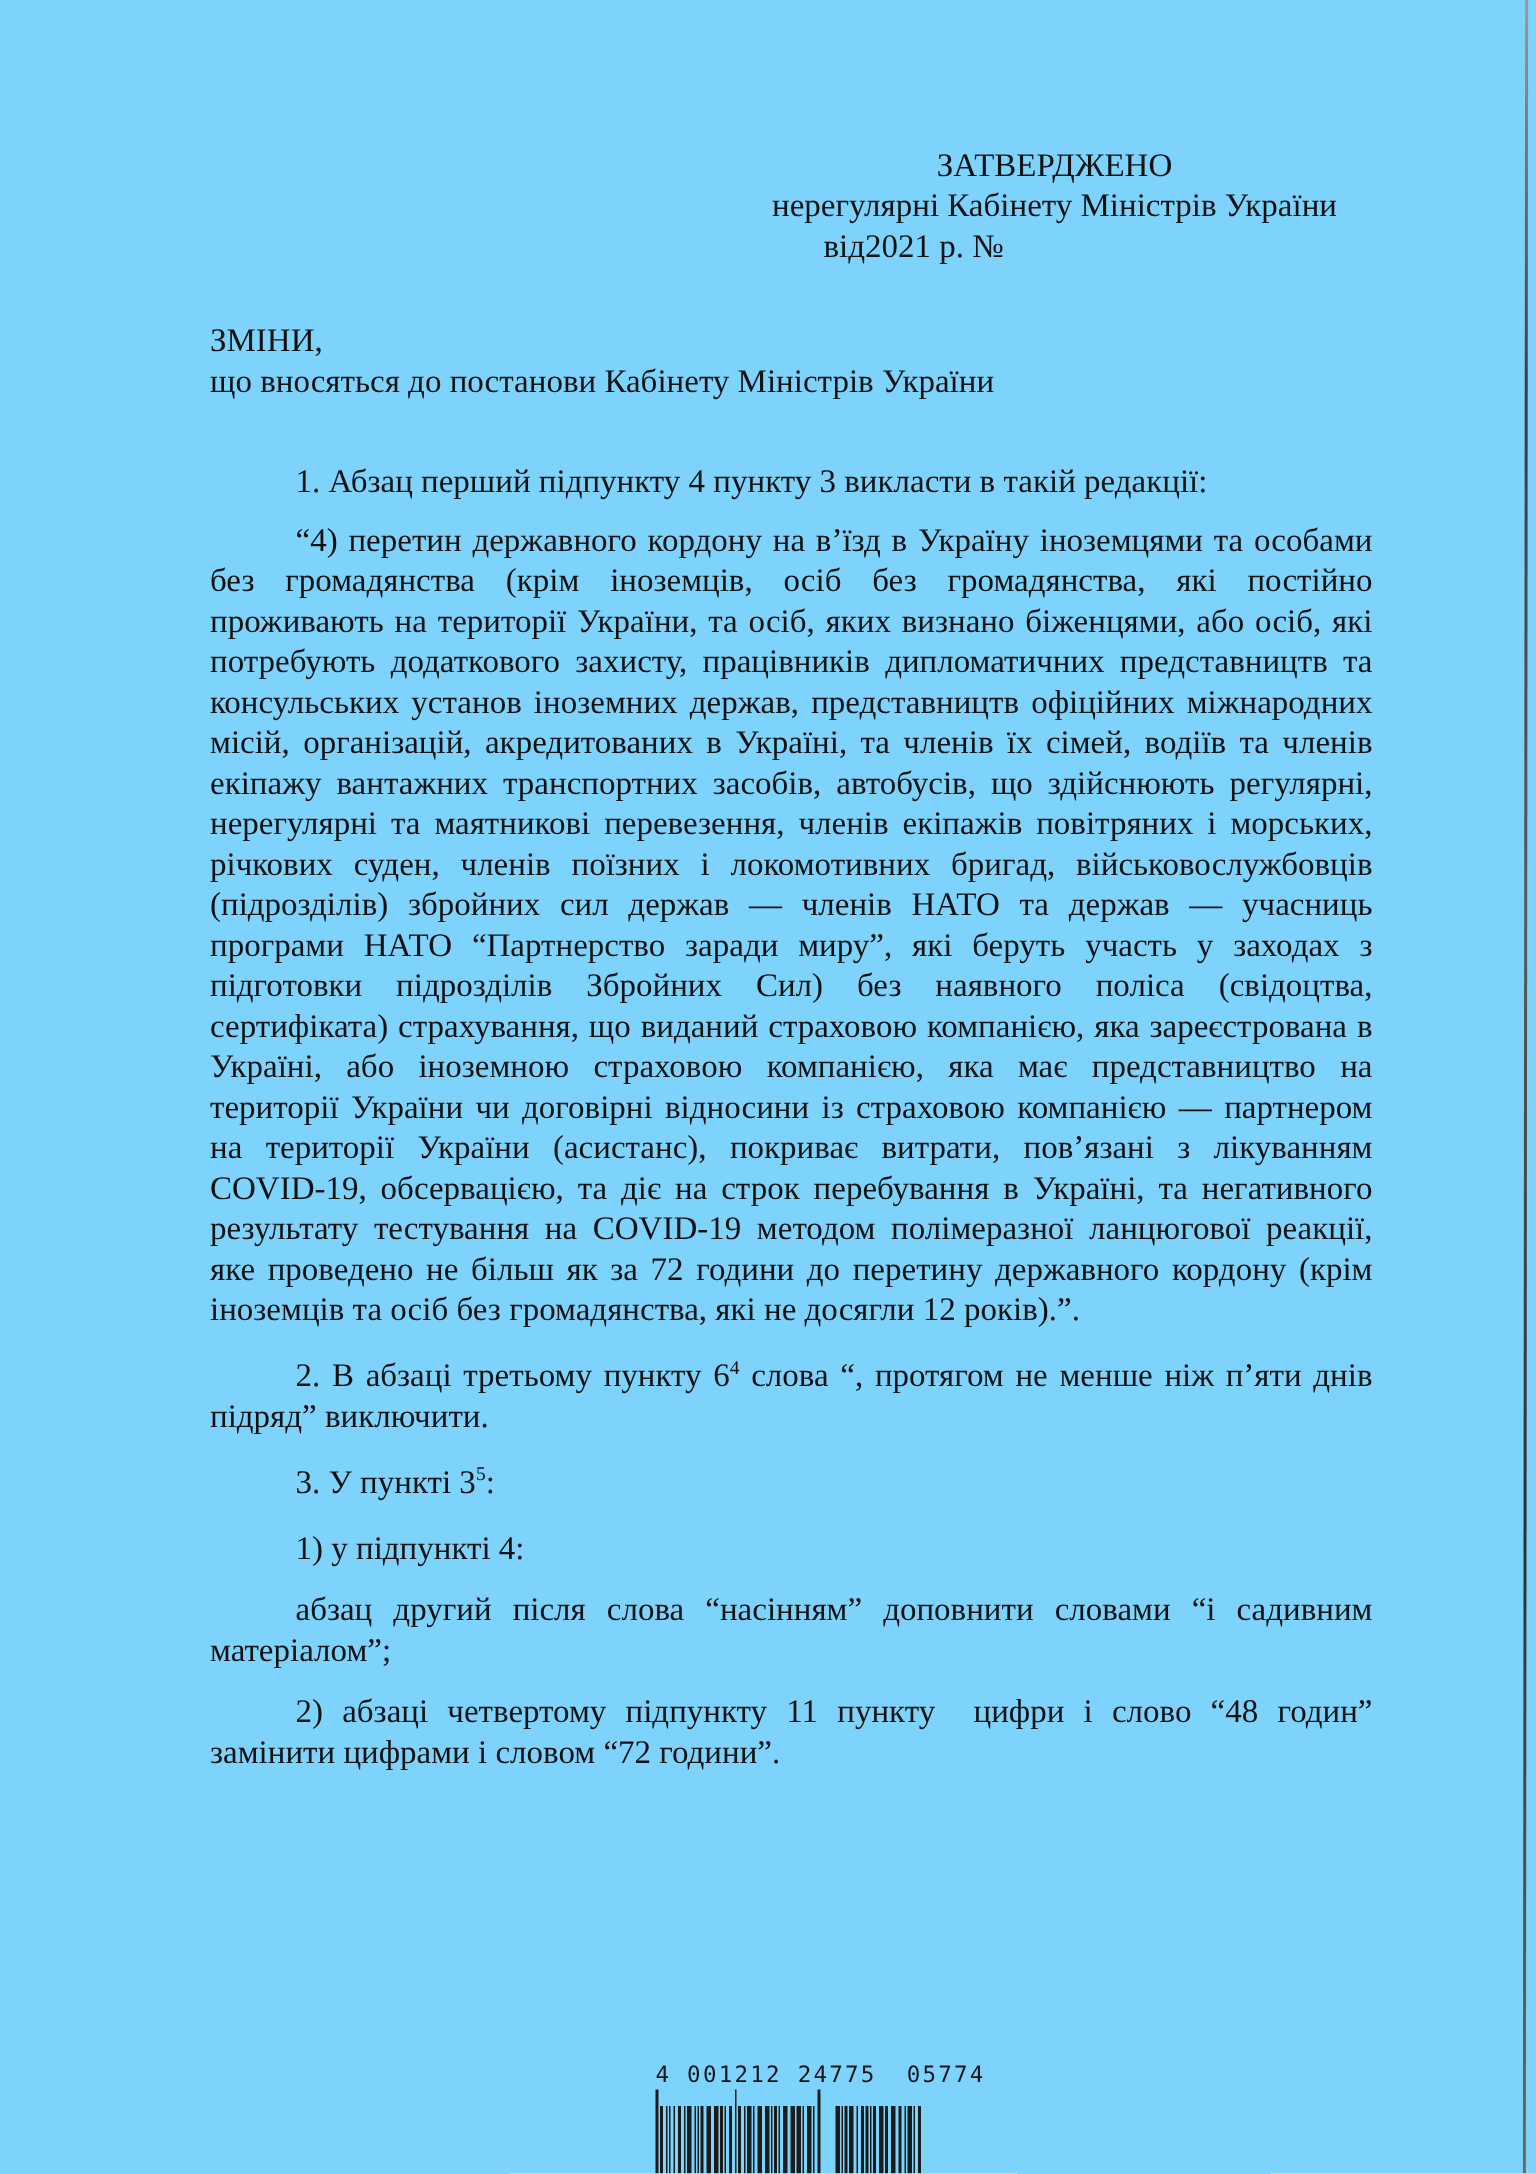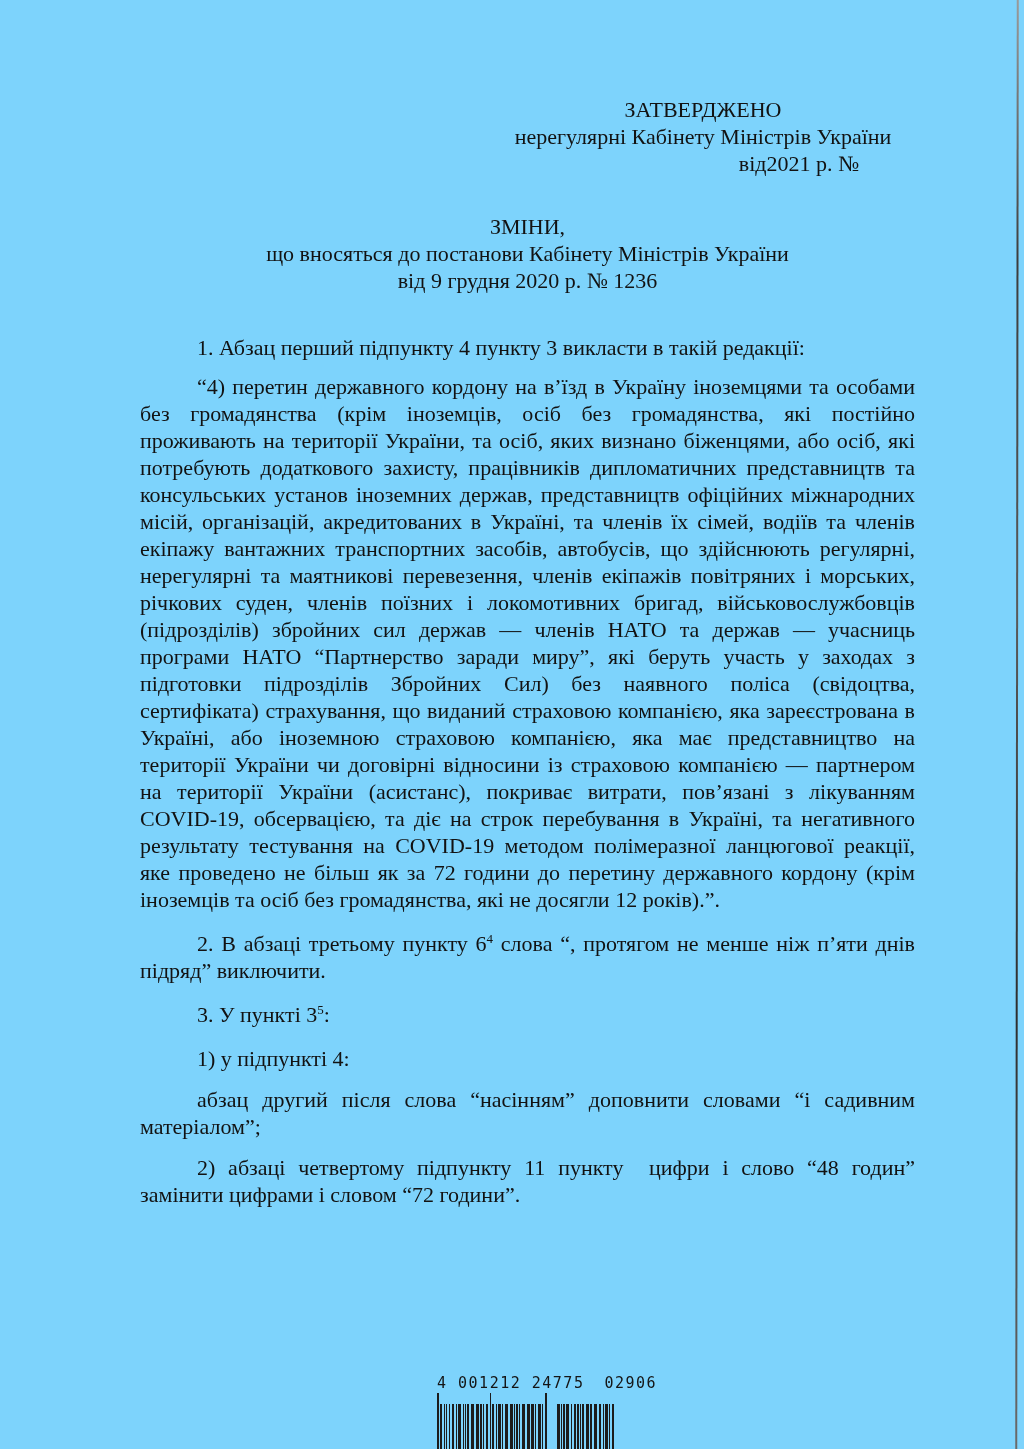--- a/index.html
+++ b/index.html
@@ -23,27 +23,27 @@
     line-height: 27px;
   }
   .approval {
     margin-top: 96px;
     margin-left: auto;
     width: 424px;
     text-align: center;
   }
   .approval-row {
     display: flex;
-    justify-content: flex-end;
+    justify-content: flex-start;
     padding: 0 56px 0 58px;
     text-align: left;
   }
   .title-block {
     margin-top: 36px;
-    text-align: center;
+    text-align: left;
   }
   p.para {
     margin: 0 0 14px 0;
     text-align: justify;
     text-indent: 57px;
   }
   p.first-para { margin-top: 40px; margin-bottom: 12px; }
   p.gap-top { margin-top: 17px; }
   sup.fn {
     font-size: 13px;
@@ -103,21 +103,20 @@
       <div>нерегулярні Кабінету Міністрів України</div>
       <div class="approval-row">
         <span>від</span>
         <span>2021 р. №</span>
       </div>
     </div>
 
     <div class="title-block">
       <div>ЗМІНИ,</div>
       <div>що вносяться до постанови Кабінету Міністрів України</div>
-      <div>від 9 грудня 2020 р. № 1236</div>
     </div>
 
     <p class="para first-para">1. Абзац перший підпункту 4 пункту 3 викласти в такій редакції:</p>
 
     <p class="para">“4) перетин державного кордону на в’їзд в Україну іноземцями та особами без громадянства (крім іноземців, осіб без громадянства, які постійно проживають на території України, та осіб, яких визнано біженцями, або осіб, які потребують додаткового захисту, працівників дипломатичних представництв та консульських установ іноземних держав, представництв офіційних міжнародних місій, організацій, акредитованих в Україні, та членів їх сімей, водіїв та членів екіпажу вантажних транспортних засобів, автобусів, що здійснюють регулярні, нерегулярні та маятникові перевезення, членів екіпажів повітряних і морських, річкових суден, членів поїзних і локомотивних бригад, військовослужбовців (підрозділів) збройних сил держав — членів НАТО та держав — учасниць програми НАТО “Партнерство заради миру”, які беруть участь у заходах з підготовки підрозділів Збройних Сил) без наявного поліса (свідоцтва, сертифіката) страхування, що виданий страховою компанією, яка зареєстрована в Україні, або іноземною страховою компанією, яка має представництво на території України чи договірні відносини із страховою компанією — партнером на території України (асистанс), покриває витрати, пов’язані з лікуванням COVID-19, обсервацією, та діє на строк перебування в Україні, та негативного результату тестування на COVID-19 методом полімеразної ланцюгової реакції, яке проведено не більш як за 72 години до перетину державного кордону (крім іноземців та осіб без громадянства, які не досягли 12 років).”.</p>
 
     <p class="para gap-top"><span>2. В абзаці третьому пункту 6</span><sup class="fn">4</sup><span> слова “, протягом не менше ніж п’яти днів підряд” виключити.</span></p>
 
     <p class="para gap-top"><span>3. У пункті 3</span><sup class="fn">5</sup><span>:</span></p>
 
@@ -126,21 +125,21 @@
     <p class="para">абзац другий після слова “насінням” доповнити словами “і садивним матеріалом”;</p>
 
 
     <p class="para">2) абзаці четвертому підпункту 11 пункту &nbsp;цифри і слово “48 годин” замінити цифрами і словом “72 години”.</p>
 
   </div>
 
   <div class="barcode">
     <div class="barcode-digits">
       <span class="left">4 001212 24775</span>
-      <span class="right">02906</span>
+      <span class="right">05774</span>
     </div>
     <div class="barcode-bars">
       <div class="bars-group left" id="bars-left">
           <div class="bar tall" style="width: 2px; margin-right: 1px;"></div>
           <div class="bar" style="width: 2px; margin-right: 2px;"></div>
           <div class="bar" style="width: 1px; margin-right: 1px;"></div>
           <div class="bar" style="width: 1px; margin-right: 2px;"></div>
           <div class="bar" style="width: 1px; margin-right: 2px;"></div>
           <div class="bar" style="width: 2px; margin-right: 2px;"></div>
           <div class="bar" style="width: 1px; margin-right: 1px;"></div>

